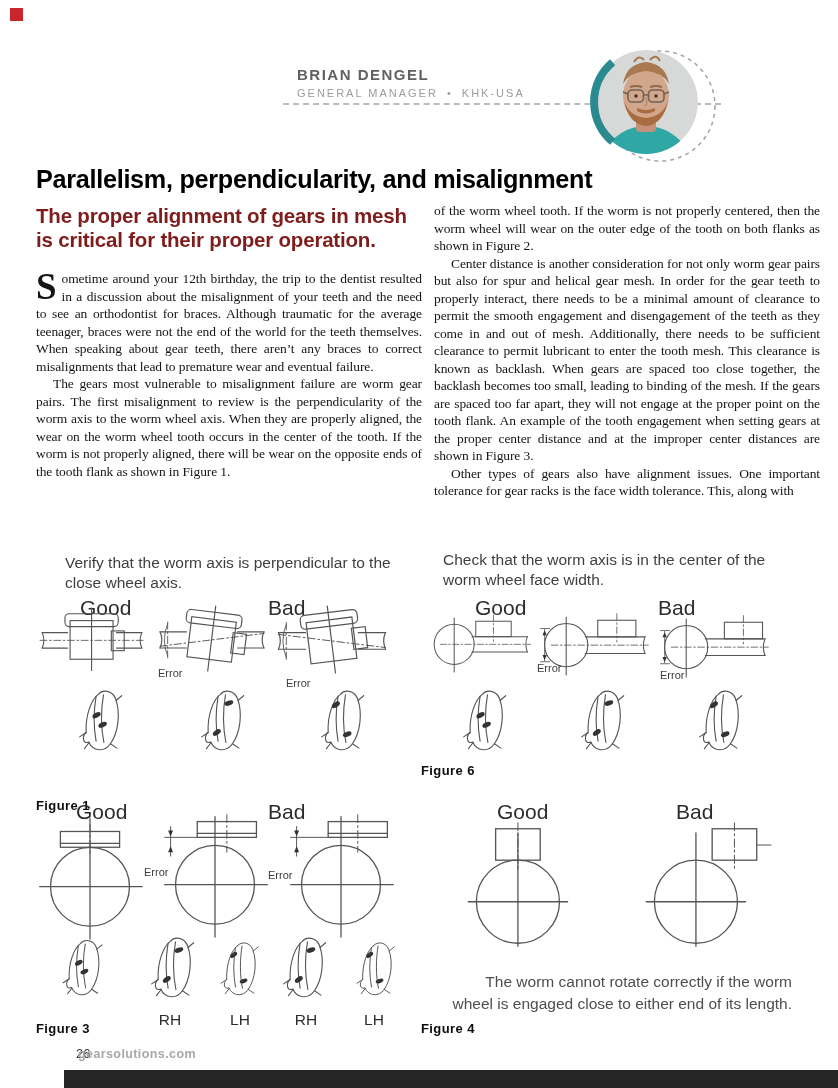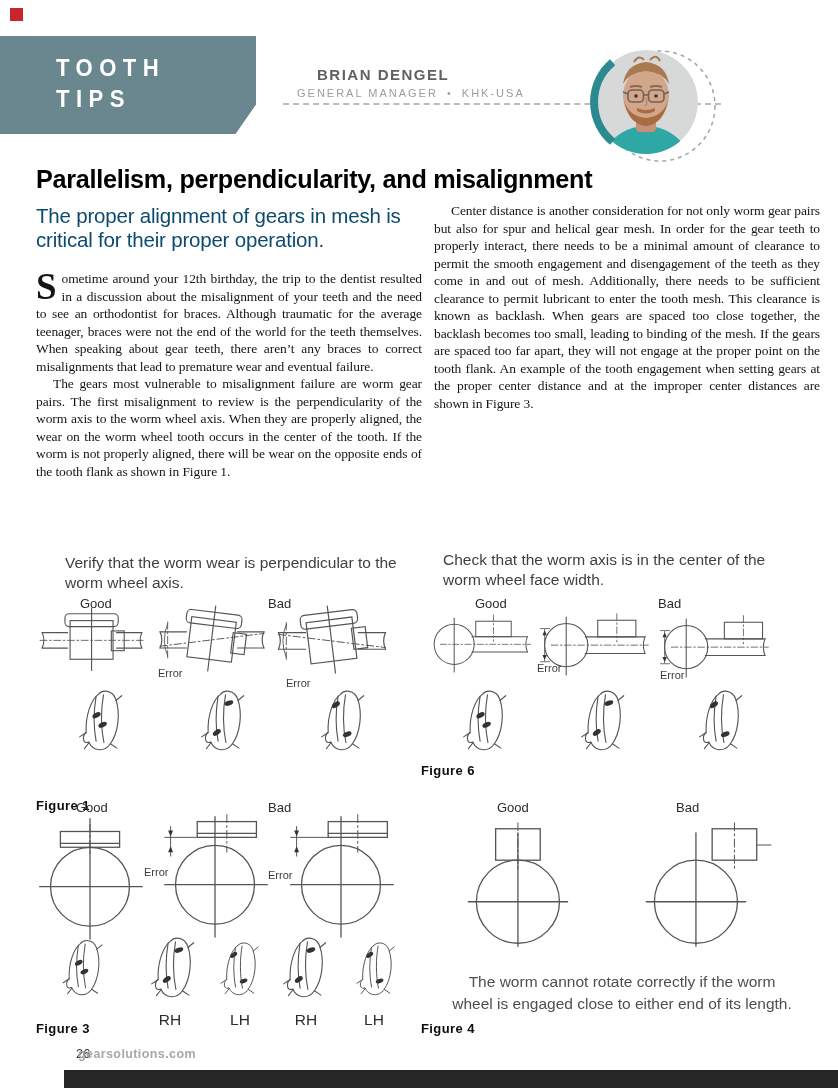--- a/index.html
+++ b/index.html
@@ -7,75 +7,69 @@
         font-family:"Liberation Sans",sans-serif;}
   .abs{position:absolute;}
 
   
   .accent-square{left:10px;top:8px;width:13px;height:13px;background:#c9252c;}
   .banner{left:0;top:36px;width:256px;height:98px;background:#6a8790;
           clip-path:polygon(0 0,100% 0,100% 70%,92% 100%,0 100%);}
   .banner-text{position:absolute;left:56px;top:16px;color:#fff;font-weight:700;
                font-size:24px;line-height:31px;letter-spacing:7px;
                transform:scaleX(.92);transform-origin:left top;}
-  .author-name{left:297px;top:66px;font-size:15px;font-weight:700;color:#616161;letter-spacing:1.5px;margin-left:20px;}
+  .author-name{left:297px;top:66px;font-size:15px;font-weight:700;color:#616161;letter-spacing:1.5px;}
   .author-role{left:297px;top:87px;font-size:11px;color:#9c9c9c;letter-spacing:2px;}
   .author-role span{margin-right:4px;}
   .dash-line{left:283px;top:103px;width:438px;border-top:2px dashed #bcbcbc;height:0;}
   .avatar{left:584px;top:42px;width:146px;height:128px;}
 
   
   .title{left:36px;top:164px;width:740px;font-size:26px;font-weight:700;color:#000;
          letter-spacing:-.3px;transform:scaleX(.97);transform-origin:left top;}
-  .deck{left:36px;top:204px;width:372px;font-size:20.5px;line-height:24px;color:#0c4a6e;
-        font-weight:400;letter-spacing:-.2px;}
+  .deck{left:36px;top:204px;width:372px;font-size:20.5px;line-height:24px;color:#7f1d1d;
+        font-weight:700;letter-spacing:-.2px;}
   .bodycol{font-family:"Liberation Serif",serif;font-size:13.5px;line-height:17.5px;
            color:#151515;text-align:justify;letter-spacing:-.1px;}
   .col-left{left:36px;top:270px;width:386px;}
   .col-right{left:434px;top:202px;width:386px;}
   .bodycol p{margin:0;}
   .bodycol p.indent{text-indent:17px;}
   .dropcap{float:left;font-size:37px;line-height:30px;font-weight:700;padding:2px 5px 0 0;
            font-family:"Liberation Serif",serif;}
 
   
   .fig-heading{font-size:15.5px;line-height:20px;color:#3f3f3f;}
   .fig1-heading{left:65px;top:553px;width:336px;}
   .fig2-heading{left:443px;top:550px;width:352px;}
-  .goodbad{font-size:13px;color:#2c2c2c;}
+  .goodbad{font-size:21px;color:#2c2c2c;}
   .err-label{font-size:11px;color:#3c3c3c;}
   .fig-caption{font-size:13px;font-weight:700;color:#0d0d0d;letter-spacing:.4px;}
   .hand-label{font-size:15.5px;color:#2c2c2c;width:40px;text-align:center;}
-  .fig4-note{left:452px;top:971px;width:340px;text-align:center;font-size:15.5px;
+  .fig4-note{left:452px;top:971px;width:340px;text-align:right;font-size:15.5px;
              line-height:22px;color:#4e4e4e;}
 
   .fig-svg svg{width:100%;height:100%;display:block;}
   .fig-svg svg *{stroke:#555;fill:none;stroke-width:1.3;stroke-linecap:round;}
   .fig-svg svg .cl{stroke-dasharray:8 3 2 3;stroke-width:1;}
   .fig-svg svg .thin{stroke-width:1;}
   .fig-svg svg .blob{fill:#333;stroke:none;}
 
   
   .page-number{left:36px;top:1046px;font-size:13px;color:#2e2e2e;margin-left:40px;}
   .site{left:78px;top:1047px;font-size:12.5px;color:#a8a8a8;letter-spacing:.4px;font-weight:bold;}
   .footer-rule{left:64px;top:1070px;width:774px;height:18px;background:#262626;}
 </style>
 </head>
 <body>
 
 <div class="page">
 
   <div class="abs accent-square"></div>
 
-  <div class="abs banner">
-    <div class="banner-text">
-      <div>TOOTH</div>
-      <div>TIPS</div>
-    </div>
-  </div>
 
   <div class="abs author-name">BRIAN DENGEL</div>
   <div class="abs author-role">
     <span>GENERAL MANAGER</span>
     <span>•</span>
     <span>KHK-USA</span>
   </div>
   <div class="abs dash-line"></div>
 
   <div class="abs avatar">
@@ -110,24 +104,26 @@
   </div>
 
   <h1 class="abs title" style="margin:0">Parallelism, perpendicularity, and misalignment</h1>
   <div class="abs deck">The proper alignment of gears in mesh is critical for their proper operation.</div>
 
   <div class="abs bodycol col-left">
     <p><span class="dropcap">S</span><span>ometime around your 12th birthday, the trip to the dentist resulted in a discussion about the misalignment of your teeth and the need to see an orthodontist for braces. Although traumatic for the average teenager, braces were not the end of the world for the teeth themselves. When speaking about gear teeth, there aren’t any braces to correct misalignments that lead to premature wear and eventual failure.</span></p>
     <p class="indent">The gears most vulnerable to misalignment failure are worm gear pairs. The first misalignment to review is the perpendicularity of the worm axis to the worm wheel axis. When they are properly aligned, the wear on the worm wheel tooth occurs in the center of the tooth. If the worm is not properly aligned, there will be wear on the opposite ends of the tooth flank as shown in Figure 1.</p>
   </div>
   <div class="abs bodycol col-right">
+    <p>of the worm wheel tooth. If the worm is not properly centered, then the worm wheel will wear on the outer edge of the tooth on both flanks as shown in Figure 2.</p>
     <p class="indent">Center distance is another consideration for not only worm gear pairs but also for spur and helical gear mesh. In order for the gear teeth to properly interact, there needs to be a minimal amount of clearance to permit the smooth engagement and disengagement of the teeth as they come in and out of mesh. Additionally, there needs to be sufficient clearance to permit lubricant to enter the tooth mesh. This clearance is known as backlash. When gears are spaced too close together, the backlash becomes too small, leading to binding of the mesh. If the gears are spaced too far apart, they will not engage at the proper point on the tooth flank. An example of the tooth engagement when setting gears at the proper center distance and at the improper center distances are shown in Figure 3.</p>
+    <p class="indent">Other types of gears also have alignment issues. One important tolerance for gear racks is the face width tolerance. This, along with</p>
   </div>
 
-  <div class="abs fig-heading fig1-heading">Verify that the worm wear is perpendicular to the worm wheel axis.</div>
+  <div class="abs fig-heading fig1-heading">Verify that the worm axis is perpendicular to the close wheel axis.</div>
   <div class="abs goodbad" style="left:80px;top:596px">Good</div>
   <div class="abs goodbad" style="left:268px;top:596px">Bad</div>
   <div class="abs fig-svg" style="left:38px;top:606px;width:108px;height:67px">
       <svg viewBox="0 0 125 78">
         <line x1="2" y1="40" x2="123" y2="40" class="cl"></line>
       <path d="M4.5 31 Q8.5 40 4.5 49"></path>
       <line x1="4.5" y1="31" x2="34" y2="31"></line>
         <line x1="4.5" y1="49" x2="34" y2="49"></line>
       <line x1="91" y1="31" x2="120.5" y2="31"></line>
         <line x1="91" y1="49" x2="120.5" y2="49"></line>

